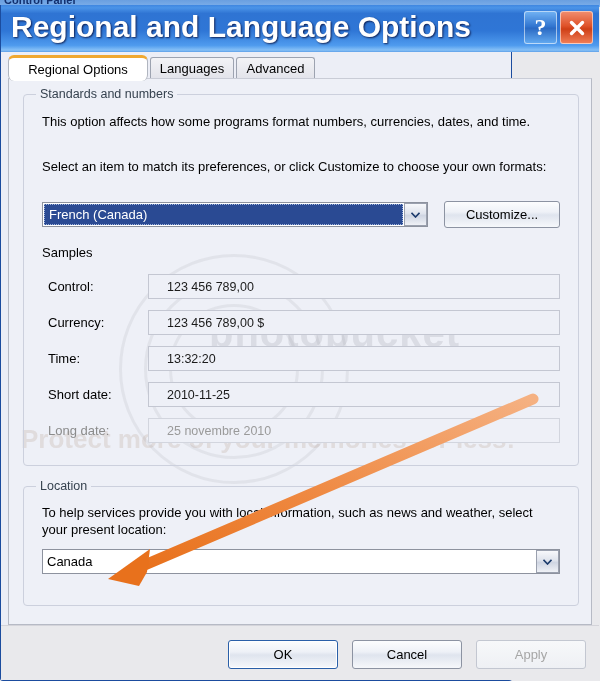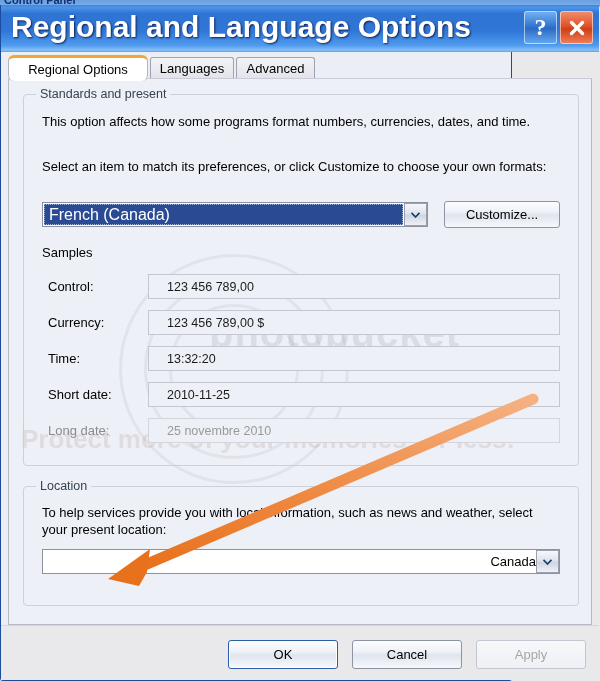--- a/index.html
+++ b/index.html
@@ -160,32 +160,31 @@
     border: 1px solid #8d929e;
     background: #fff;
     display: flex; align-items: center;
   }
   .combo-sel-text {
     flex: 1;
     height: 21px;
     margin: 1px;
     background: #2a4a93;
     color: #ffffff;
-    font-size: 16px;
+    font-size: 13px;
     display: flex; align-items: center;
     padding-left: 4px;
     border: 1px dotted #9fb4dd;
     white-space: nowrap;
   }
   .combo-plain-text {
     flex: 1;
     font-size: 13px; color: #000;
-    padding-left: 18px;
-    white-space: nowrap;
-    text-align: right;
+    padding-left: 4px;
+    white-space: nowrap;
   }
   .combo-arrow {
     width: 23px; height: 23px;
     margin: 0 0 0 0;
     background: linear-gradient(to bottom, #f7f8fb 0%, #dfe3ec 45%, #cfd5e2 55%, #eff1f6 100%);
     border: 1px solid #9aa0ae;
     display: flex; align-items: center; justify-content: center;
   }
   .combo-arrow svg { display: block; }
 
@@ -276,21 +275,21 @@
     <div class="tabpage">
 
       <div class="wm-ring" style="left:110px;top:175px;width:230px;height:230px;"></div>
       <div class="wm-ring" style="left:135px;top:200px;width:180px;height:180px;"></div>
       <div class="wm-ring" style="left:160px;top:225px;width:130px;height:130px;"></div>
 
       <div class="wm wm-brand" style="left:200px;top:232px;">photobucket</div>
       <div class="wm wm-tag" style="left:12px;top:345px;">Protect more of your memories for less!</div>
 
       <div class="group" style="left:14px;top:15px;width:556px;height:372px;">
-        <div class="group-title">Standards and present</div>
+        <div class="group-title">Standards and numbers</div>
 
         <div class="body-text" style="left:18px;top:18px;width:528px;">This option affects how some programs format numbers, currencies, dates, and time.</div>
 
         <div class="body-text" style="left:18px;top:63px;width:528px;">Select an item to match its preferences, or click Customize to choose your own formats:</div>
 
         <div class="combo" style="left:18px;top:107px;width:386px;">
           <div class="combo-sel-text">French (Canada)</div>
           <div class="combo-arrow">
             <svg width="9" height="6" viewBox="0 0 9 6">
               <path d="M0.5 0.8 L4.5 5 L8.5 0.8" fill="none" stroke="#1b3a6b" stroke-width="1.6"></path>

